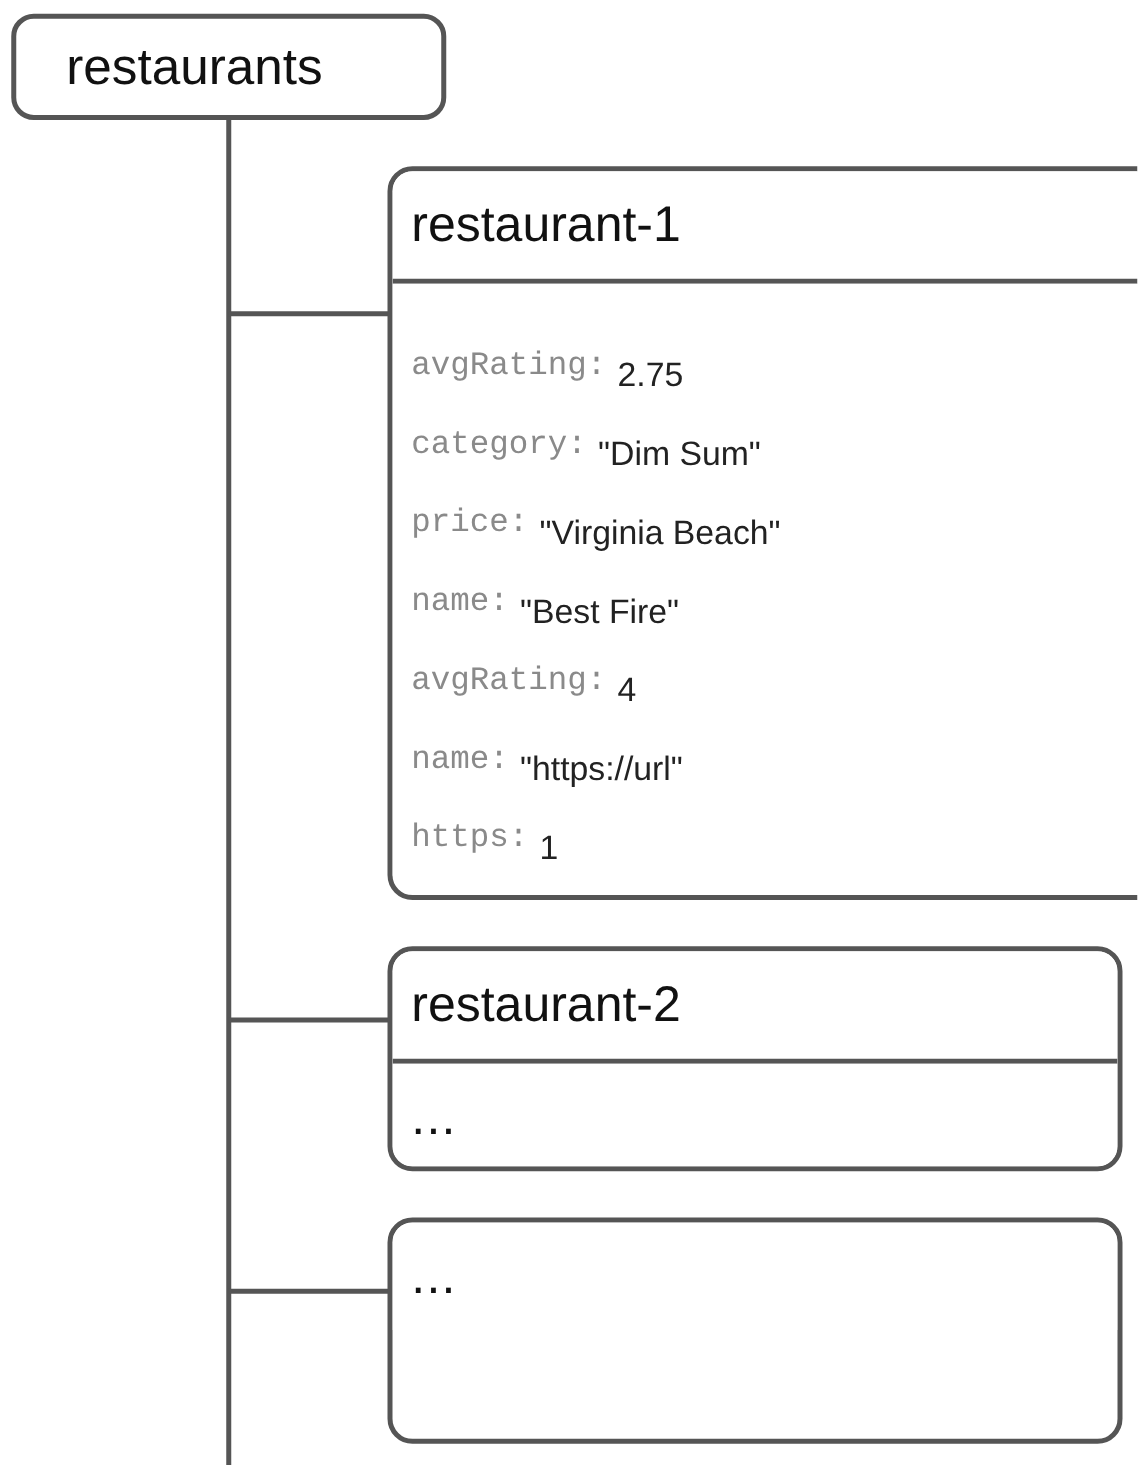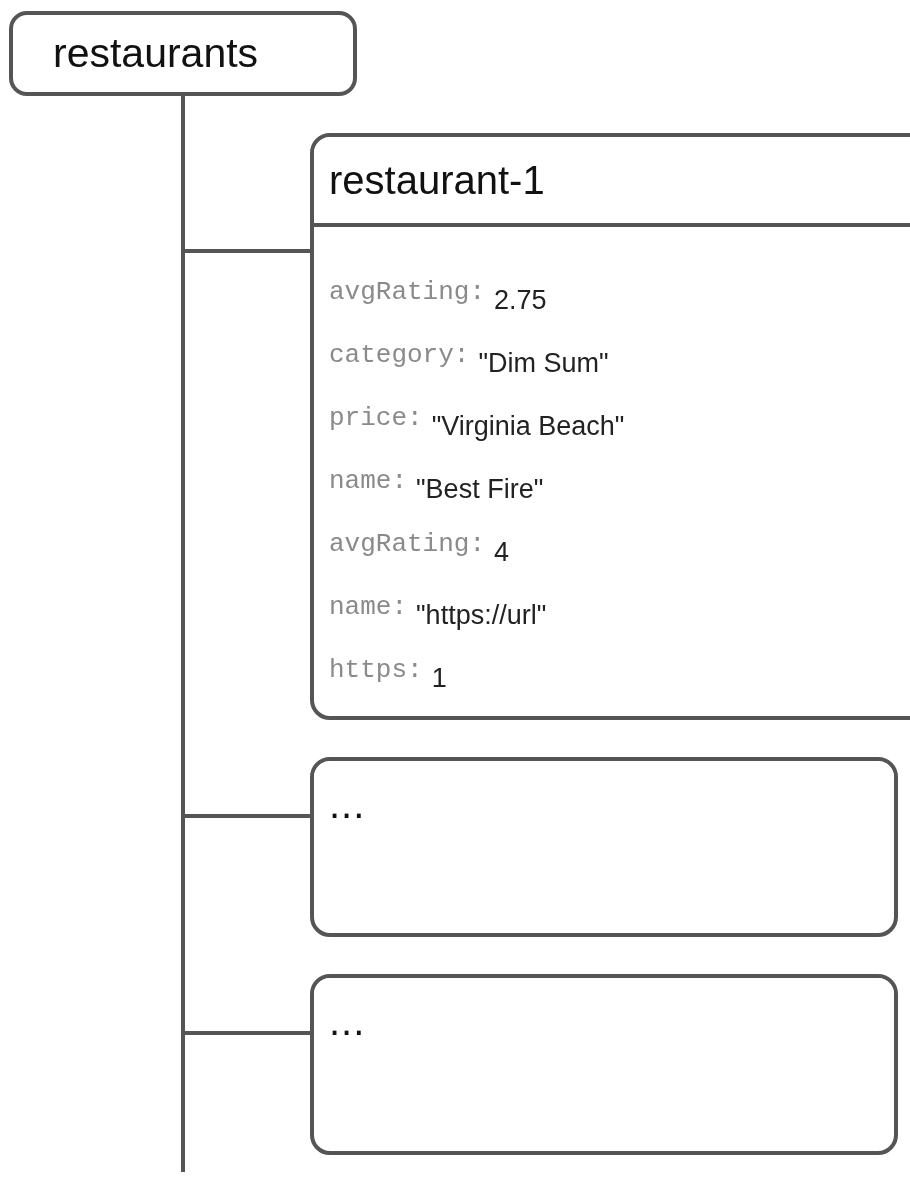--- a/index.html
+++ b/index.html
@@ -192,20 +192,23 @@
         <li class="field-row">
           <span class="field-key">https</span>
           <span class="field-sep">:</span>
           <span class="field-value">1</span>
         </li>
       </ul>
     </div>
   </div>
 
   <div class="doc-card card-2">
+    <div class="doc-header">
+      <span class="doc-title">restaurant-2</span>
+    </div>
     <div class="doc-body">
       <div class="ellipsis-body">
         <span class="ellipsis-text">...</span>
       </div>
     </div>
   </div>
 
   <div class="doc-card card-3">
     <div class="doc-body">
       <div class="ellipsis-body">

